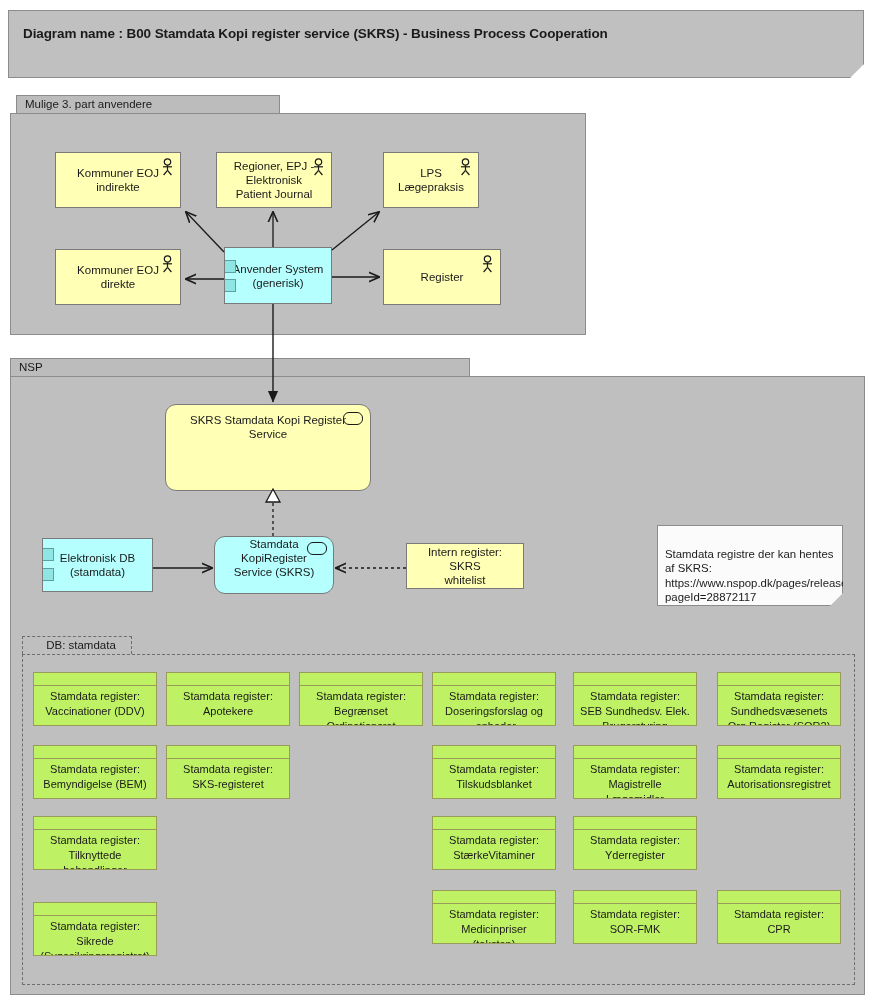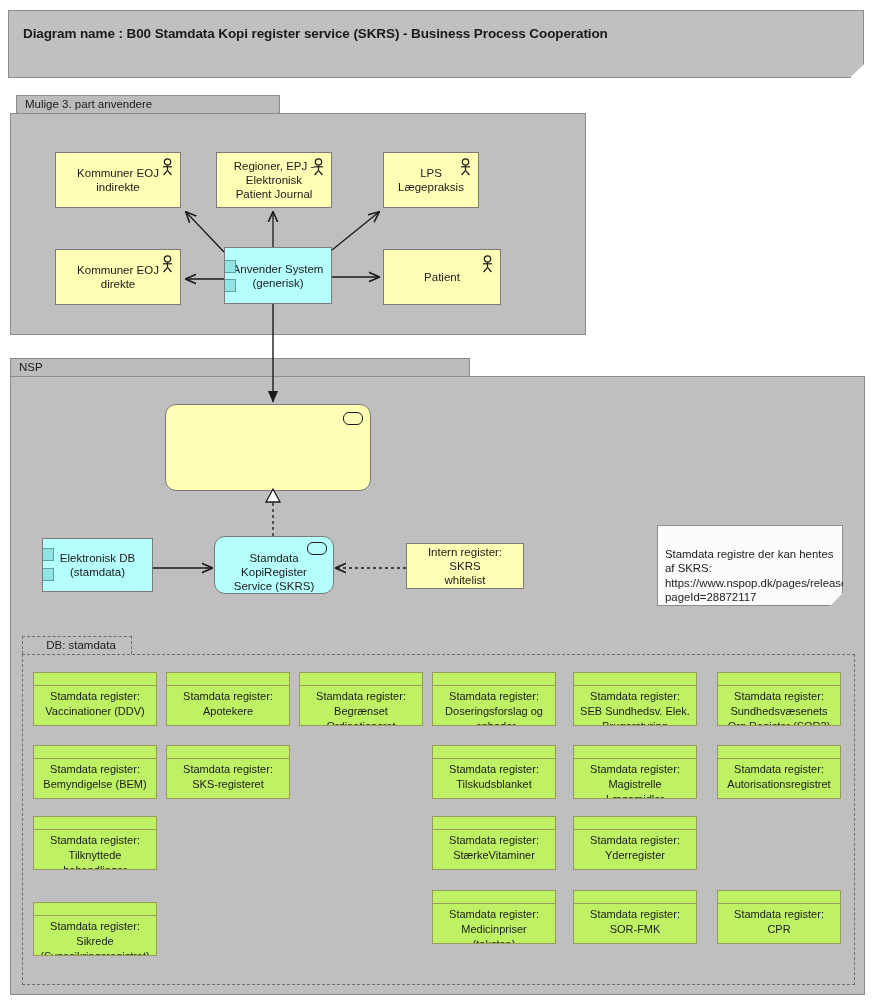--- a/index.html
+++ b/index.html
@@ -128,52 +128,54 @@
   <svg class="icon-actor" viewBox="0 0 13 18">
     <circle cx="6.5" cy="4" r="3.2" fill="none" stroke="#1a1a1a" stroke-width="1.2"></circle>
     <line x1="6.5" y1="7.3" x2="6.5" y2="12.3" stroke="#1a1a1a" stroke-width="1.2"></line>
     <line x1="2" y1="8.8" x2="11" y2="8.8" stroke="#1a1a1a" stroke-width="1.2"></line>
     <line x1="6.5" y1="12.3" x2="2.6" y2="17" stroke="#1a1a1a" stroke-width="1.2"></line>
     <line x1="6.5" y1="12.3" x2="10.4" y2="17" stroke="#1a1a1a" stroke-width="1.2"></line>
   </svg>
 </div>
 
 <div class="abs el actor" style="left:383px;top:249px;width:118px;height:56px;">
-  <span style="white-space:pre-line;">Patient</span>
+  <span style="white-space:pre-line;">Register</span>
   <svg class="icon-actor" viewBox="0 0 13 18">
     <circle cx="6.5" cy="4" r="3.2" fill="none" stroke="#1a1a1a" stroke-width="1.2"></circle>
     <line x1="6.5" y1="7.3" x2="6.5" y2="12.3" stroke="#1a1a1a" stroke-width="1.2"></line>
     <line x1="2" y1="8.8" x2="11" y2="8.8" stroke="#1a1a1a" stroke-width="1.2"></line>
     <line x1="6.5" y1="12.3" x2="2.6" y2="17" stroke="#1a1a1a" stroke-width="1.2"></line>
     <line x1="6.5" y1="12.3" x2="10.4" y2="17" stroke="#1a1a1a" stroke-width="1.2"></line>
   </svg>
 </div>
 
 <div class="abs el component" style="left:224px;top:247px;width:108px;height:57px;">
   <span class="icon-comp t1"></span>
   <span class="icon-comp t2"></span>
   <span style="white-space:pre-line;">Anvender System
 (generisk)</span>
 </div>
 
 <div class="abs group-tab" style="left:10px;top:358px;width:460px;height:18px;">NSP</div>
 <div class="abs group-body" style="left:10px;top:376px;width:855px;height:619px;"></div>
 
 <div class="abs el service" style="left:165px;top:404px;width:206px;height:87px;align-items:flex-start;padding-top:8px;">
+  <span style="white-space:pre-line;width:100%;">SKRS Stamdata Kopi Register
+Service</span>
   <span class="icon-oval"></span>
 </div>
 
 <div class="abs el component" style="left:42px;top:538px;width:111px;height:54px;">
   <span class="icon-comp t1" style="top:9px;"></span>
   <span class="icon-comp t2" style="top:29px;"></span>
   <span style="white-space:pre-line;">Elektronisk DB
 (stamdata)</span>
 </div>
 
-<div class="abs el service cyan" style="left:214px;top:536px;width:120px;height:58px;align-items:flex-end;padding-top:6px;">
+<div class="abs el service cyan" style="left:214px;top:536px;width:120px;height:58px;align-items:flex-start;">
   <span style="white-space:pre-line;width:100%;">Stamdata
 KopiRegister
 Service (SKRS)</span>
   <span class="icon-oval" style="top:5px;right:6px;"></span>
 </div>
 
 <div class="abs el actor" style="left:406px;top:543px;width:118px;height:46px;">
   <span style="white-space:pre-line;">Intern register: SKRS
 whitelist</span>
 </div>

